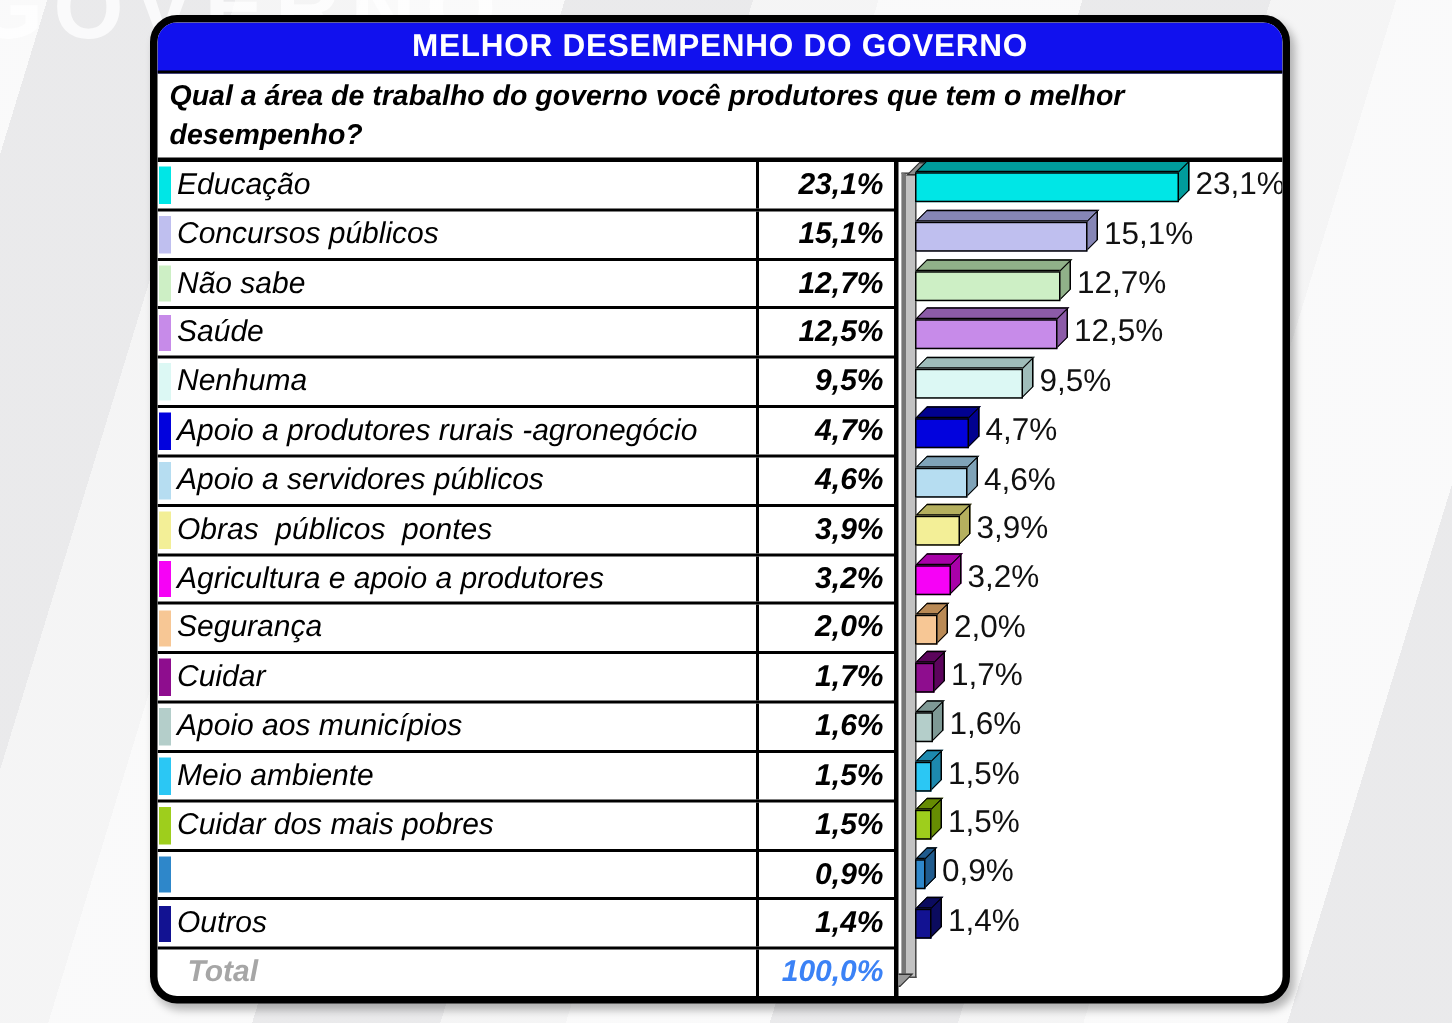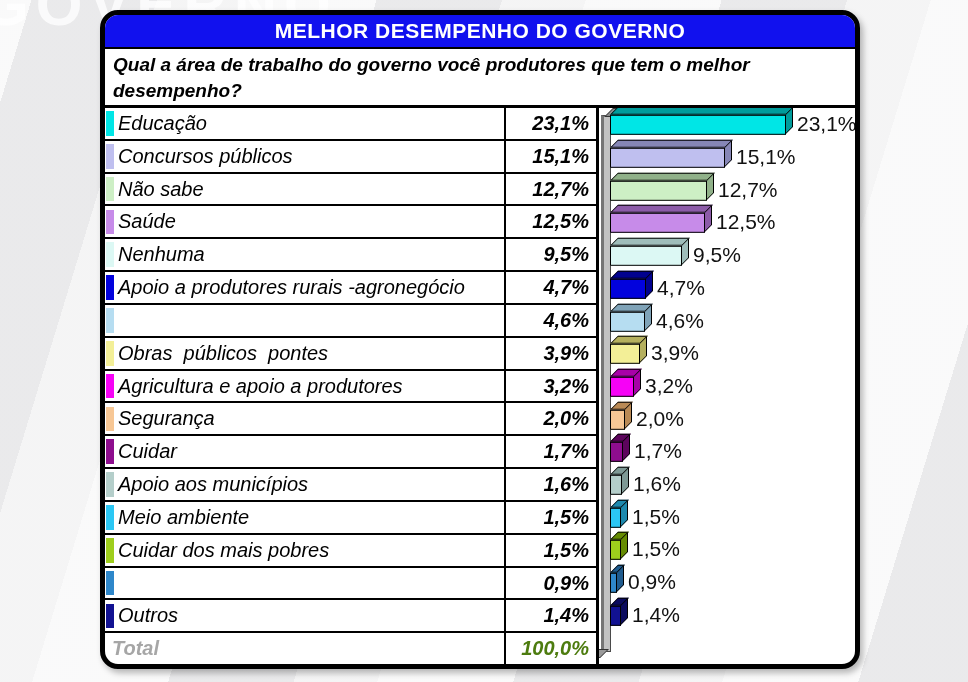--- a/index.html
+++ b/index.html
@@ -28,23 +28,23 @@
 
   
   .table-col { width:494px; flex:0 0 494px; display:flex; flex-direction:column; border-right:3px solid #000; }
   .row { flex:1 1 0; display:flex; min-height:0; border-bottom:2px solid #000;font-style:italic; }
   .row:last-child { border-bottom:none; }
   .cell-label { flex:1 1 auto; display:flex; align-items:center; overflow:hidden; position:relative; padding-left:1px; }
   .marker { width:8px; height:80%; flex:0 0 8px; margin-right:4px; }
   .cat { font-size:20px; color:#000; white-space:pre; }
   .cell-value { flex:0 0 92px; border-left:2px solid #000; display:flex; align-items:center;
       justify-content:flex-end; padding-right:7px; font-size:20px; font-weight:bold; color:#000; }
-  .row.total .cell-label { padding-left:7px; }
+  .row.total .cell-label { padding-left:7px;margin-left:13px; }
   .row.total .cat-total { font-size:20px; font-weight:bold; color:#a6a6a6; }
-  .row.total .cell-value { color:#4d7c0f; }
+  .row.total .cell-value { color:#3b82f6; }
 
   
   .chart { position:relative; flex:1 1 auto; display:flex; flex-direction:column; overflow:hidden; }
   .axis { position:absolute; left:2px; top:7px; width:10px; height:537px;
       background:#c2c2c2; border:1px solid #4a4a4a; border-left:3px solid #757575; }
   .axis::before { content:""; position:absolute; left:0px; top:-8px; width:10px; height:7px;
       background:#8d8d8d; border:1px solid #333; transform:skewX(-45deg); transform-origin:0 100%; }
   .axis::after { content:""; position:absolute; left:-7px; bottom:-7px; width:10px; height:7px;
       background:#9a9a9a; border:1px solid #333; transform:skewX(-45deg); transform-origin:0 0; }
   .slot { flex:1 1 0; position:relative; min-height:0; }
@@ -116,20 +116,21 @@
     <div class="cell-label">
       <span class="marker" style="background: rgb(2, 2, 221);"></span>
       <span class="cat">Apoio a produtores rurais -agronegócio</span>
     </div>
     <div class="cell-value">4,7%</div>
   </div>
 
   <div class="row">
     <div class="cell-label">
       <span class="marker" style="background: rgb(182, 221, 241);"></span>
+      <span class="cat">Apoio a servidores públicos</span>
     </div>
     <div class="cell-value">4,6%</div>
   </div>
 
   <div class="row">
     <div class="cell-label">
       <span class="marker" style="background: rgb(243, 239, 151);"></span>
       <span class="cat">Obras  públicos  pontes</span>
     </div>
     <div class="cell-value">3,9%</div>

